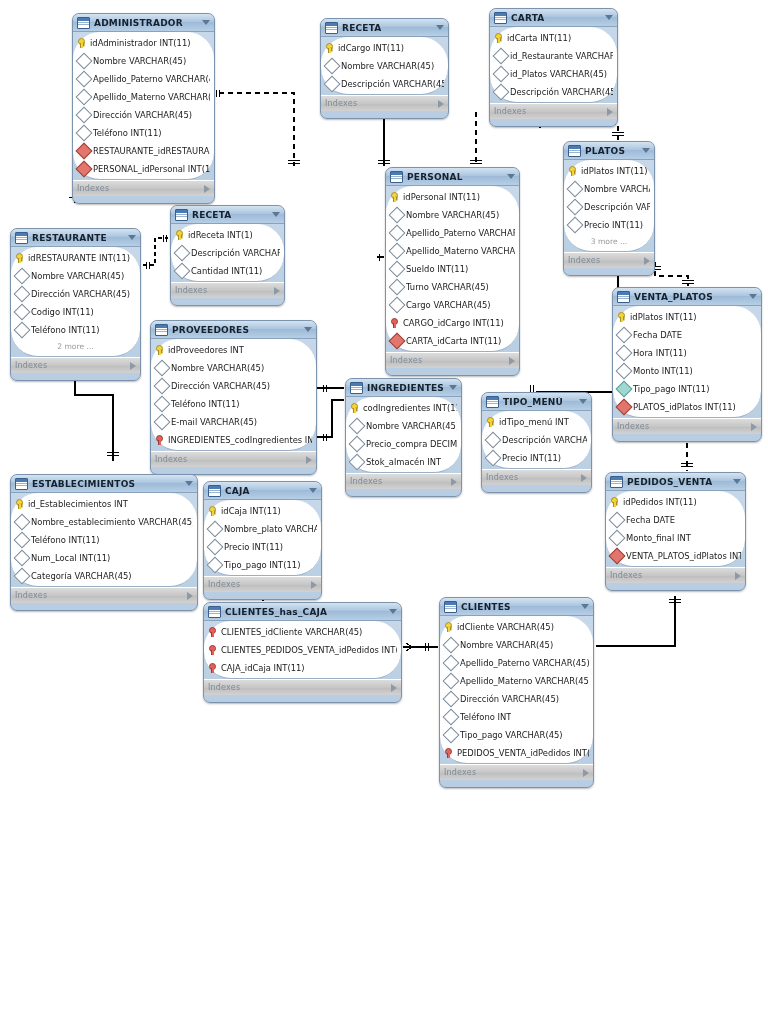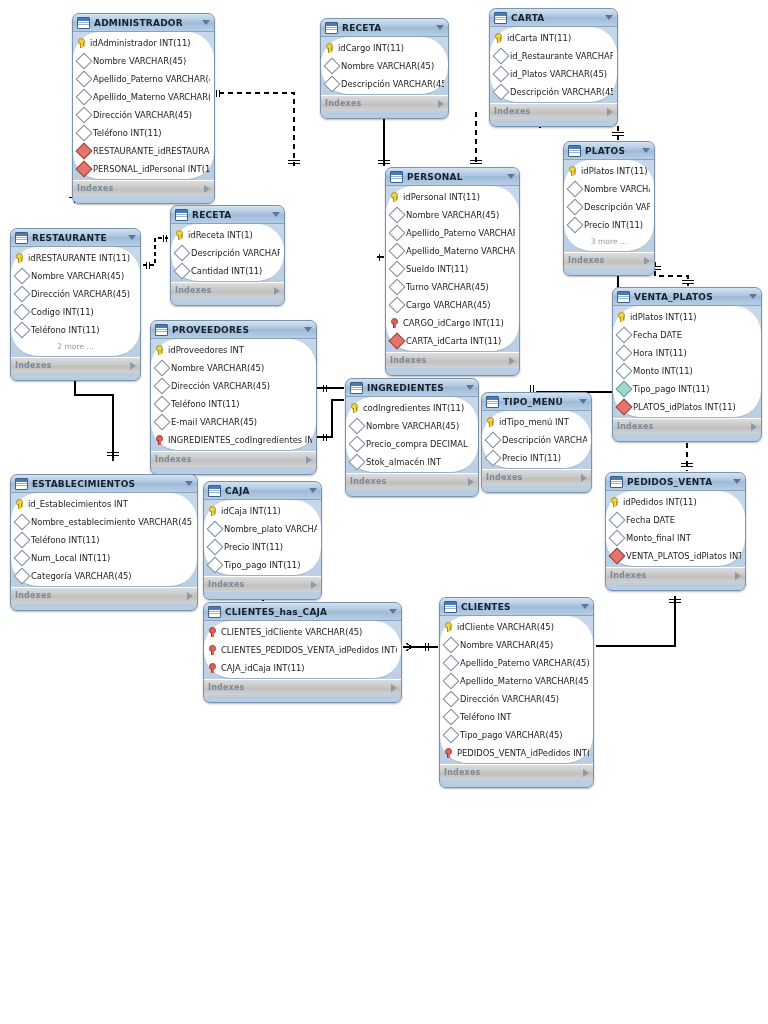--- a/index.html
+++ b/index.html
@@ -110,21 +110,21 @@
     text-align:center;font-size:7.6px;color:#9a9a9a;
     height:16px;line-height:16px;
   }
   .tbl .foot{
     height:15px;display:flex;align-items:center;
     padding:0 4px;
     background:linear-gradient(to bottom,#dcdcdc 0%,#c6c6c6 50%,#bdbdbd 51%,#d2d2d2 100%);
     border-top:1px solid #ffffff;
   }
   .tbl .foot .flab{
-    font-size:8px;font-weight:bold;color:#7d8a96;flex:1 1 auto;
+    font-size:8px;font-weight:normal;color:#7d8a96;flex:1 1 auto;
     letter-spacing:.2px;
   }
   .tbl .foot .ftri{
     width:0;height:0;
     border-top:4px solid transparent;border-bottom:4px solid transparent;
     border-left:6px solid #8d9aa6;
   }
 </style>
 </head>
 <body>
@@ -505,21 +505,21 @@
         <div class="row">
           <span class="fi keyred"></span>
           <span class="fl">INGREDIENTES_codIngredientes INT(11)</span>
         </div>
       </div>
       <div class="foot">
         <span class="flab">Indexes</span>
         <span class="ftri"></span>
       </div>
     </div>
-    <div class="tbl" style="left: 345px; top: 378px; width: 134px;">
+    <div class="tbl" style="left: 345px; top: 378px; width: 117px;">
       <div class="hdr">
         <span class="ticon"></span>
         <span class="tname">INGREDIENTES</span>
         <span class="caret"></span>
       </div>
       <div class="body">
         <div class="row">
           <span class="fi key"></span>
           <span class="fl">codIngredientes INT(11)</span>
         </div>

